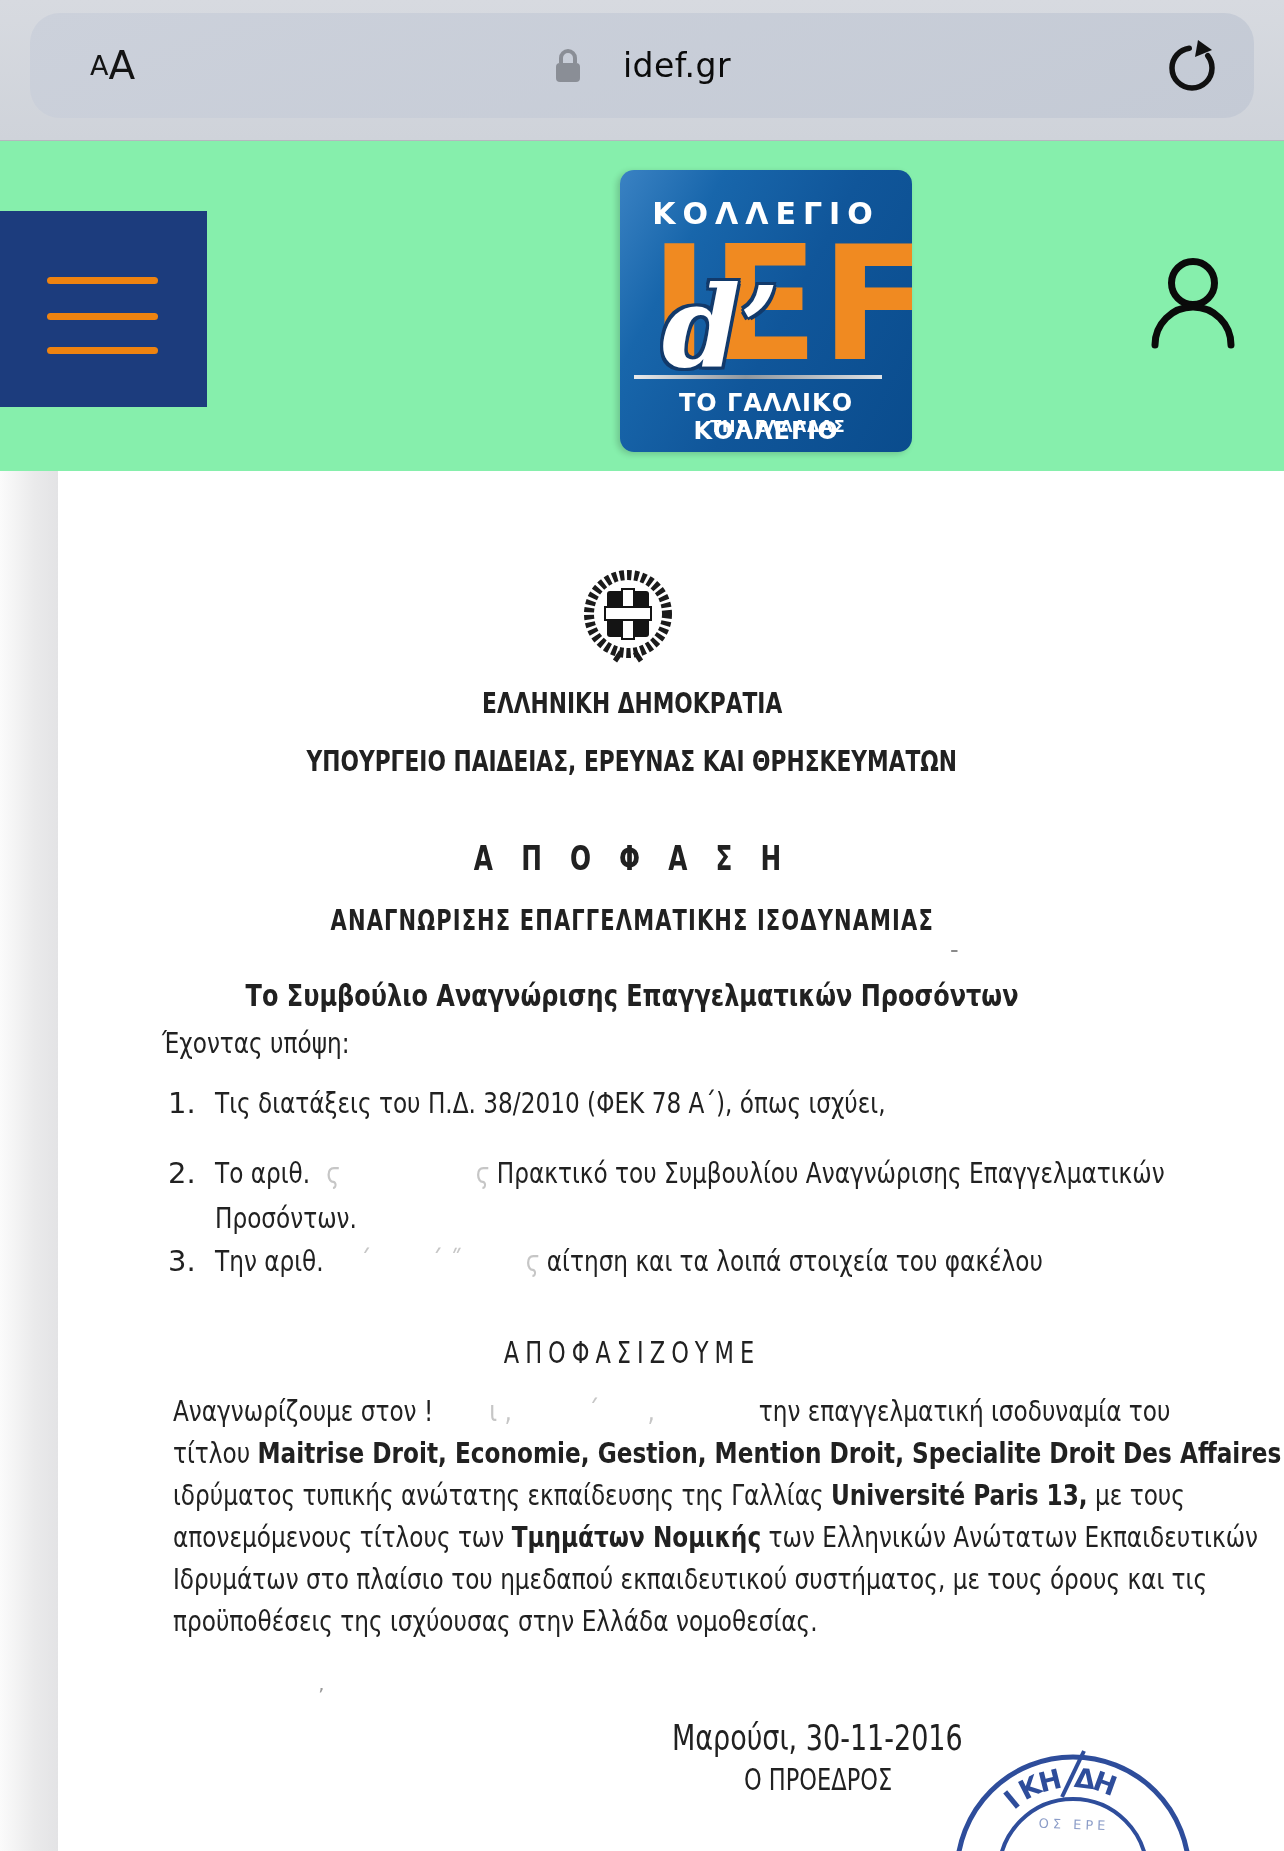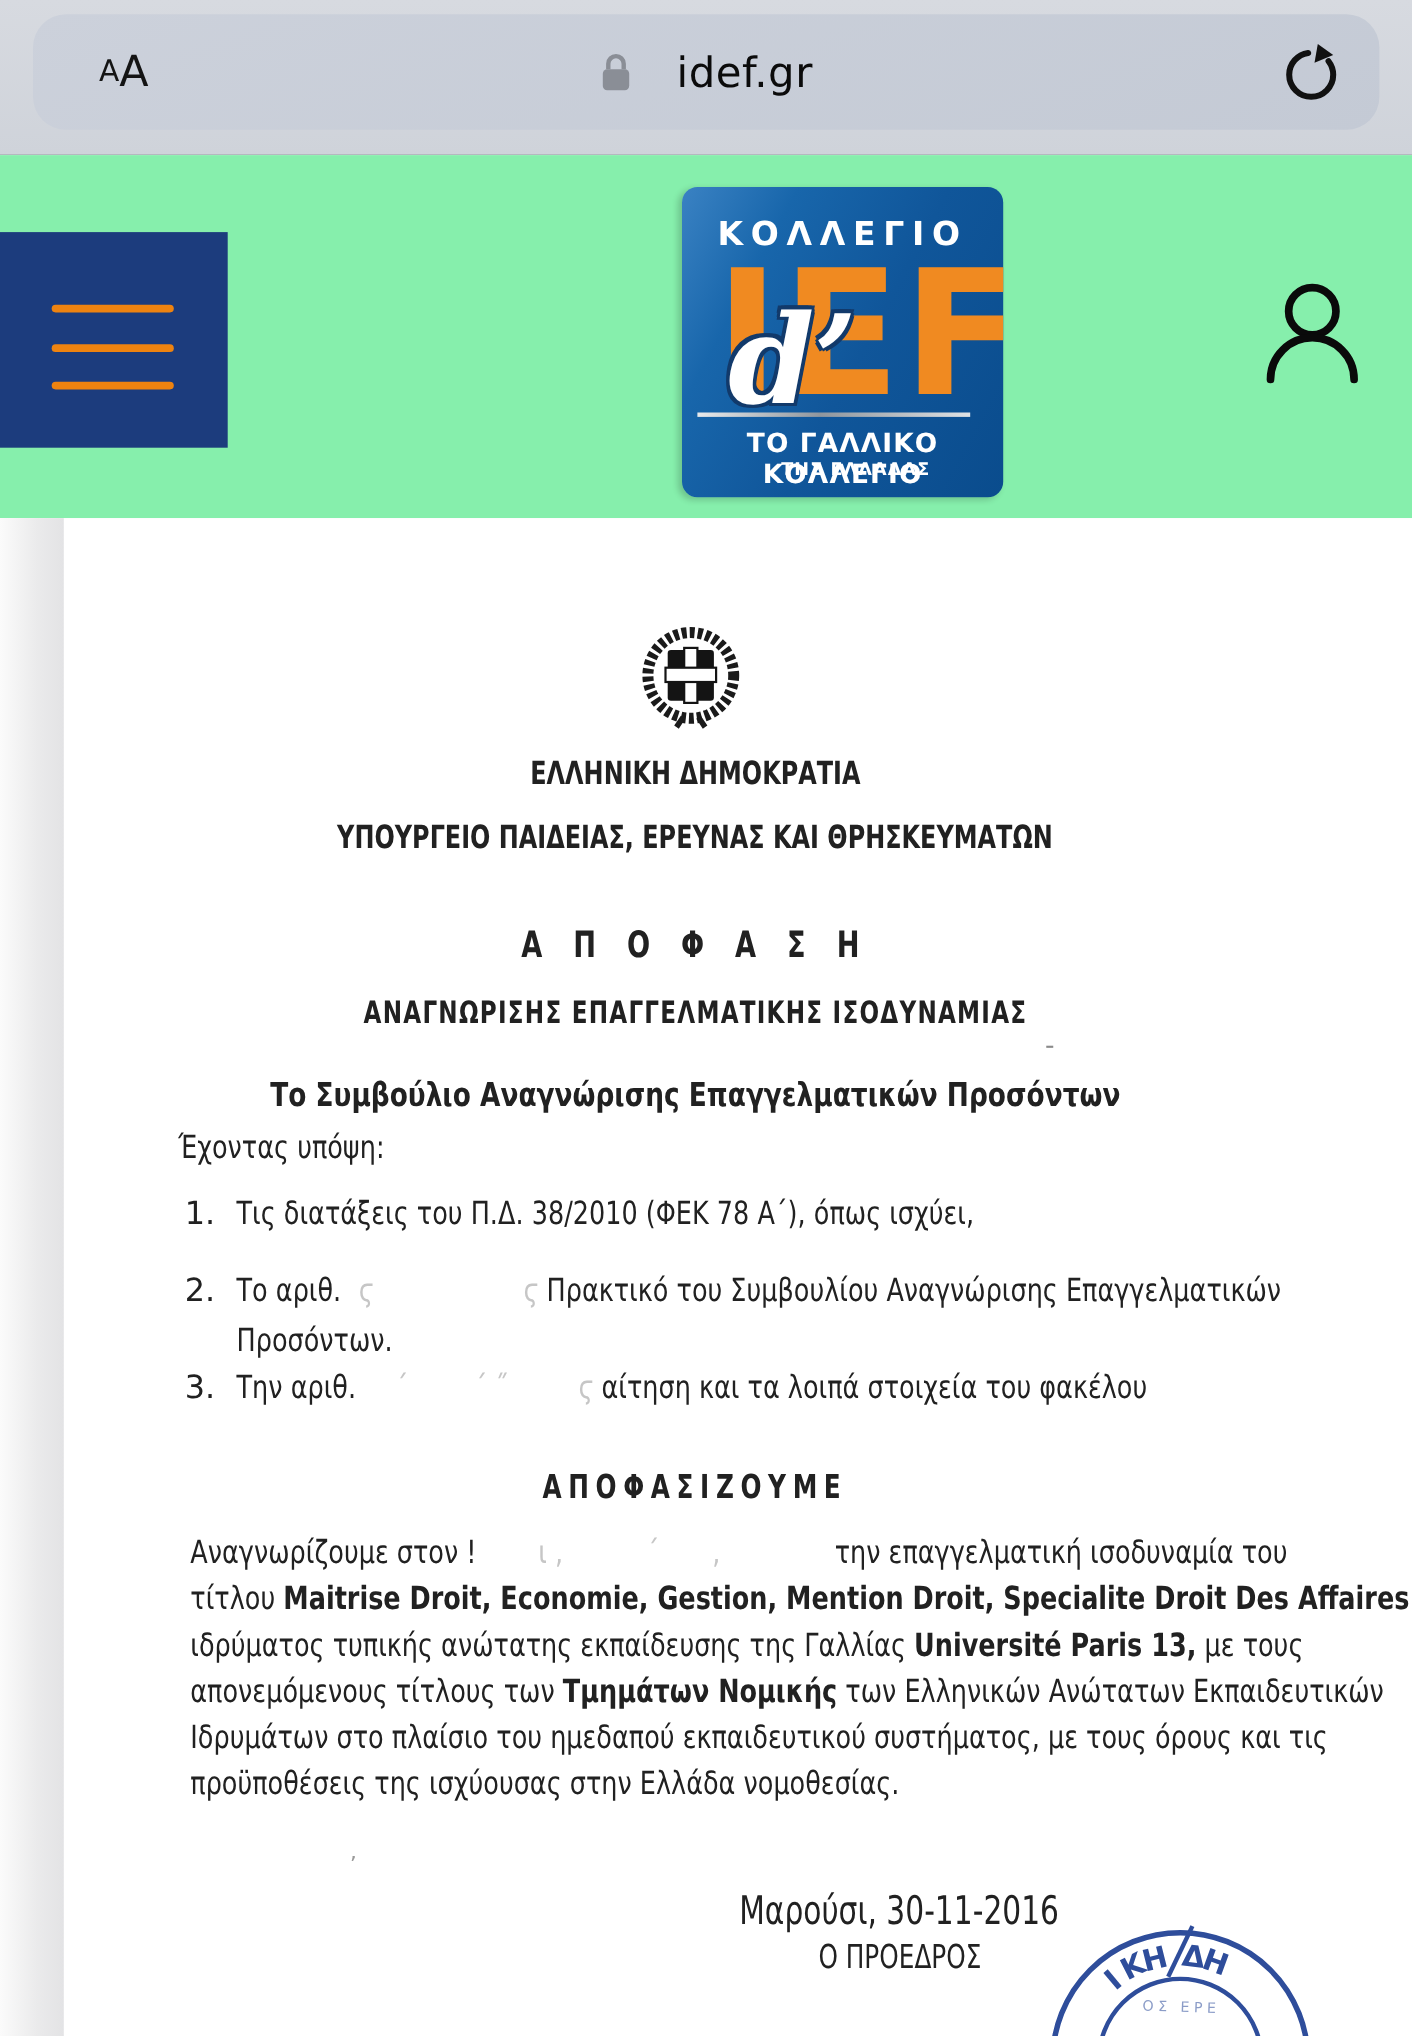--- a/index.html
+++ b/index.html
@@ -8,21 +8,21 @@
 
   
   .sbar{position:absolute;left:0;top:0;width:1284px;height:140px;
         background:linear-gradient(#d7dae0,#cfd3da);border-bottom:1px solid #b5b8bf;}
   .urlpill{position:absolute;left:30px;top:13px;width:1224px;height:105px;border-radius:30px;
            background:linear-gradient(160deg,#ccd1db,#c4cad5);}
   .aa{position:absolute;left:60px;top:0;height:105px;display:flex;align-items:center;color:#141414;cursor:default;}
   .aa .s{font-size:27px;}
   .aa .l{font-size:39px;}
   .urlcenter{position:absolute;left:0;top:0;width:100%;height:105px;display:flex;align-items:center;justify-content:center;gap:12px;}
-  .urltext{font-size:38px;color:#0b0b0b;letter-spacing:0.5px;margin-left:28px;}
+  .urltext{font-size:33px;color:#0b0b0b;letter-spacing:0.5px;margin-left:28px;}
   .reload{position:absolute;right:34px;top:0;height:105px;display:flex;align-items:center;}
 
   
   .hdr{position:absolute;left:0;top:141px;width:1284px;height:330px;background:#86efac;border-bottom:1px solid #e4e9ee;}
   .menu{position:absolute;left:0;top:70px;width:207px;height:196px;background:#1c3c7d;cursor:pointer;}
   .menu .bar{position:absolute;left:47px;width:111px;height:7px;border-radius:4px;background:#ee8310;}
   .menu .b1{top:66px}.menu .b2{top:102px}.menu .b3{top:136px}
 
   .logo{position:absolute;left:620px;top:29px;width:292px;height:282px;border-radius:14px;
         background:linear-gradient(118deg,#3a82c3 0%,#1866ab 24%,#10569a 55%,#0a4c8d 100%);
@@ -152,21 +152,21 @@
   <span class="num" style="top:615px;">1.</span>
   <div class="dl sx" style="left:215px;top:615px;"><span>Τις διατάξεις του Π.Δ. 38/2010 (ΦΕΚ 78 Α΄), όπως ισχύει,</span></div>
 
   <span class="num" style="top:685px;">2.</span>
   <div class="dl sx jl" style="left:215px;top:685px;width:1102px;"><span>Το  αριθ.</span><span class="gap" style="width: 20px;"></span><span class="faint">ϛ</span><span class="gap" style="width: 170px;"></span><span class="faint">ϛ</span><span> Πρακτικό  του  Συμβουλίου  Αναγνώρισης  Επαγγελματικών</span></div>
   <div class="dl sx" style="left:215px;top:730px;">Προσόντων.</div>
 
   <span class="num" style="top:773px;">3.</span>
   <div class="dl sx" style="left:215px;top:773px;"><span>Την αριθ.</span><span class="gap" style="width: 45px;"></span><span class="faint">΄</span><span class="gap" style="width: 75px;"></span><span class="faint">΄   ˝</span><span class="gap" style="width: 80px;"></span><span class="faint">ϛ</span><span> αίτηση και τα λοιπά στοιχεία του φακέλου</span></div>
 
-  <div class="dl ctr" style="top:864px;font-weight:bold;font-size:30px;letter-spacing:8px;">
+  <div class="dl ctr" style="top:864px;font-weight:normal;font-size:30px;letter-spacing:8px;">
     <span class="cx">ΑΠΟΦΑΣΙΖΟΥΜΕ</span>
   </div>
 
   <div class="dl sx jl" style="left:173px;top:923px;width:1155px;"><span>Αναγνωρίζουμε στον !</span><span class="gap" style="width: 70px;"></span><span class="faint">ι ,</span><span class="gap" style="width: 95px;"></span><span class="faint">΄</span><span class="gap" style="width: 60px;"></span><span class="faint">,</span><span class="gap" style="width: 130px;"></span><span>την επαγγελματική ισοδυναμία του</span></div>
   <div class="dl sx jl" style="left:173px;top:965px;width:1155px;"><span>τίτλου </span><span class="b">Maitrise Droit, Economie, Gestion,  Mention Droit, Specialite Droit Des Affaires</span><span> του</span></div>
   <div class="dl sx jl" style="left:173px;top:1007px;width:1155px;"><span>ιδρύματος τυπικής ανώτατης εκπαίδευσης της Γαλλίας </span><span class="b">Université Paris 13,</span><span> με τους</span></div>
   <div class="dl sx jl" style="left:173px;top:1049px;width:1155px;"><span>απονεμόμενους τίτλους των </span><span class="b">Τμημάτων  Νομικής</span><span> των Ελληνικών Ανώτατων Εκπαιδευτικών</span></div>
   <div class="dl sx jl" style="left:173px;top:1091px;width:1155px;"><span>Ιδρυμάτων στο πλαίσιο του ημεδαπού εκπαιδευτικού συστήματος, με τους όρους και τις</span></div>
   <div class="dl sx" style="left:173px;top:1133px;width:1155px;"><span>προϋποθέσεις της ισχύουσας στην Ελλάδα νομοθεσίας.</span></div>
 

